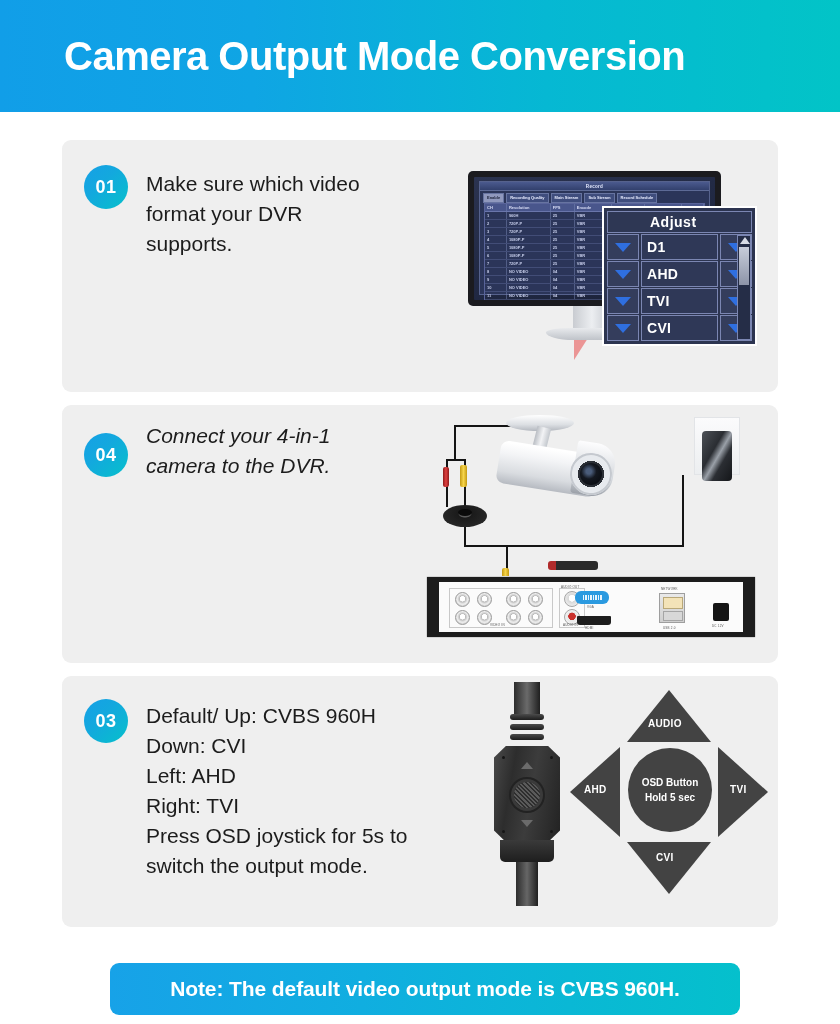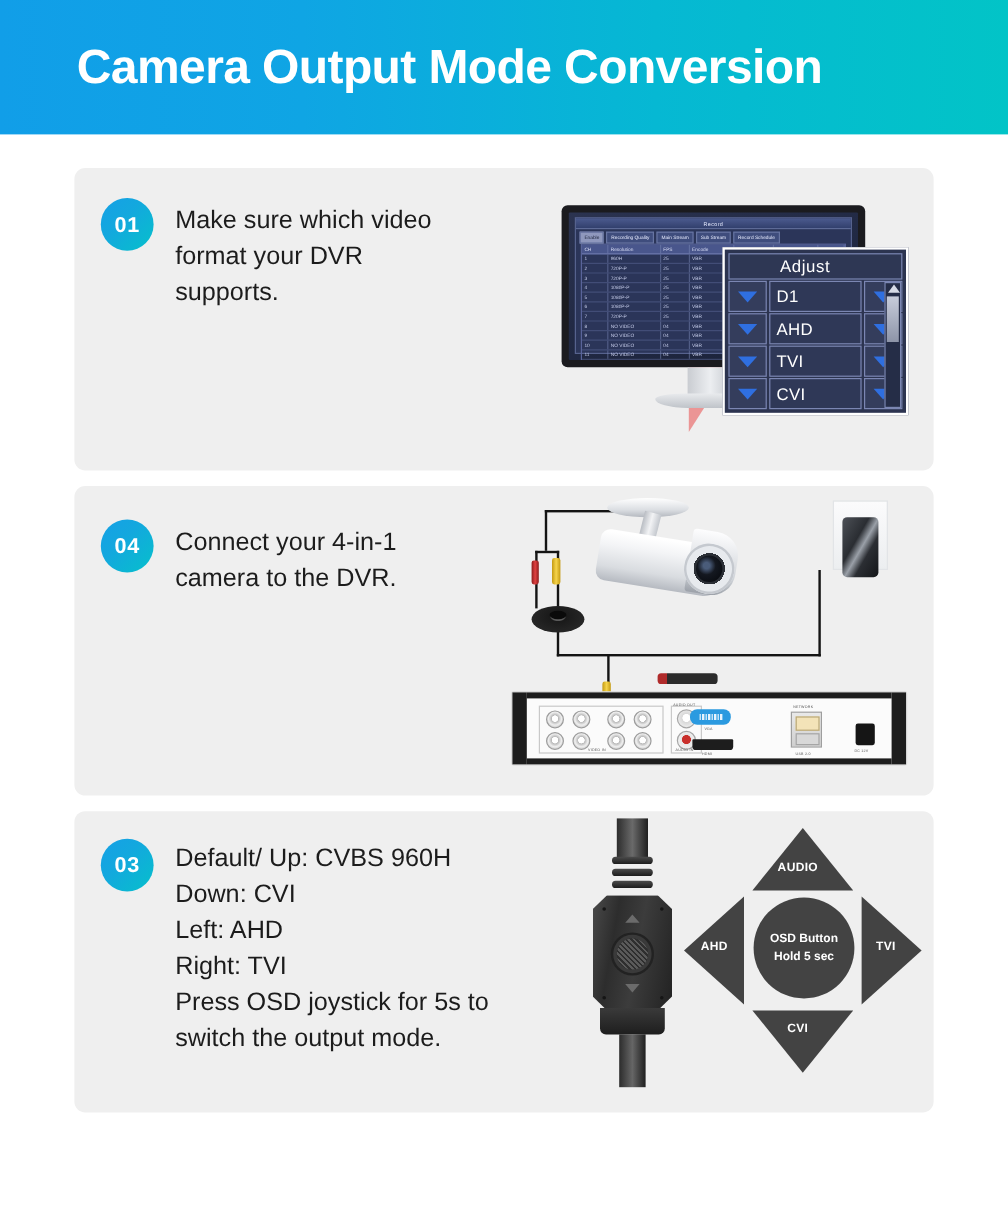--- a/index.html
+++ b/index.html
@@ -48,26 +48,26 @@
   .step-text {
     position: absolute;
     color: #1c1c1c;
     font-size: 21px;
     line-height: 30px;
     white-space: pre-line;
   }
   #badge-1 { left: 22px; top: 25px; text-align: center; }
   #text-1  { left: 84px; top: 29px; width: 230px; }
   #badge-2 { left: 22px; top: 28px; }
-  #text-2  { left: 84px; top: 32px; width: 250px; }
+  #text-2  { left: 84px; top: 16px; width: 250px; font-style: italic; }
   #badge-3 { left: 22px; top: 23px; }
   #text-3  { left: 84px; top: 25px; width: 300px; }
 
   
-  .art1 { position: absolute; left: 344px; top: 10px; width: 372px; height: 235px; }
+  .art1 { position: absolute; left: 344px; top: 10px; width: 372px; height: 235px; font-weight: bold; }
   .monitor-body {
     position: absolute; left: 62px; top: 21px; width: 253px; height: 135px;
     background: #1b1b1f; border-radius: 5px; padding: 6px;
   }
   .monitor-screen {
     width: 100%; height: 100%;
     background: linear-gradient(160deg, #2b3350 0%, #222a45 45%, #1a2138 100%);
     border: 1px solid #3a4straight; border-radius: 1px;
     position: relative; overflow: hidden;
   }
@@ -710,14 +710,17 @@
         <div class="dtri-lbl" style="left:86px;top:162px;">CVI</div>
 
         <div class="dcircle">
           <span>OSD Button</span>
           <span>Hold 5 sec</span>
         </div>
       </div>
     </div>
   </div>
 
+  <div class="note">
+    <span>Note: The default video output mode is CVBS 960H.</span>
+  </div>
 
 </div>
 
 </body></html>

